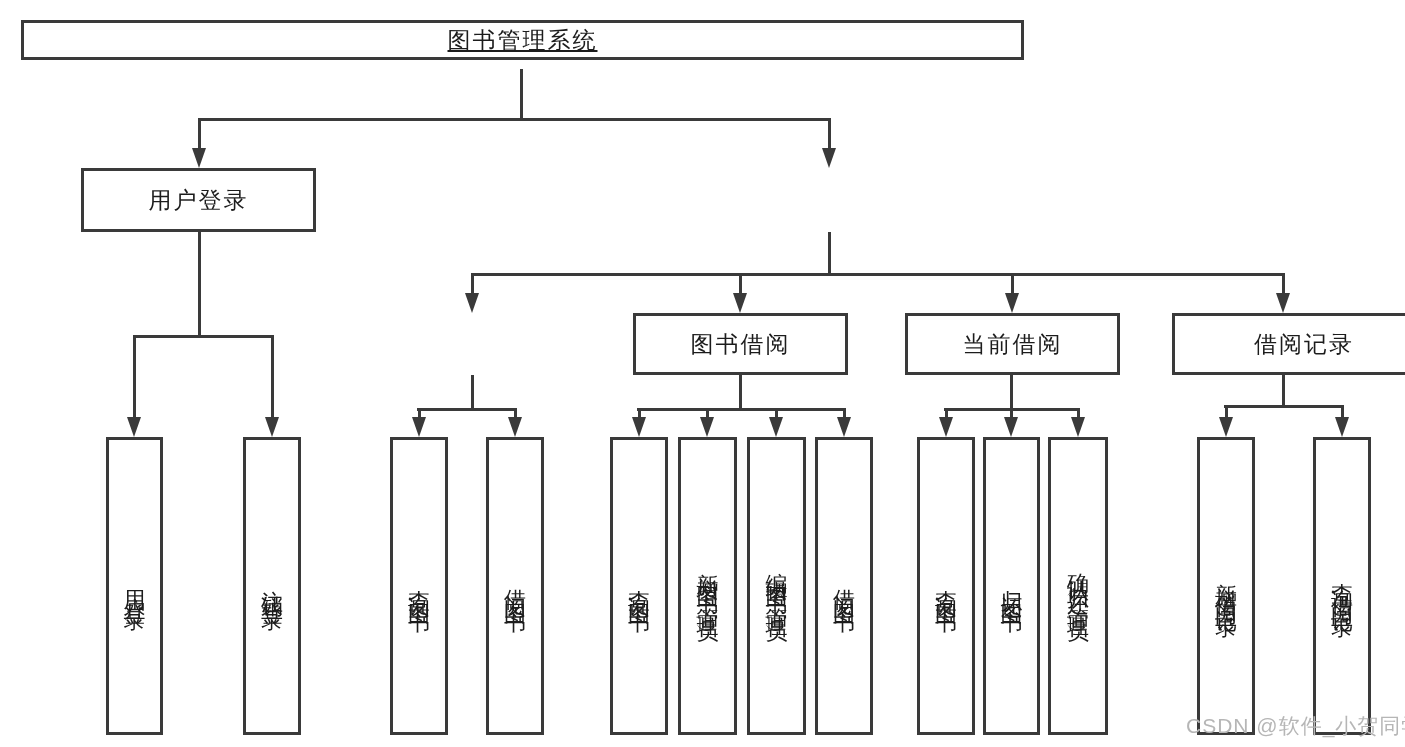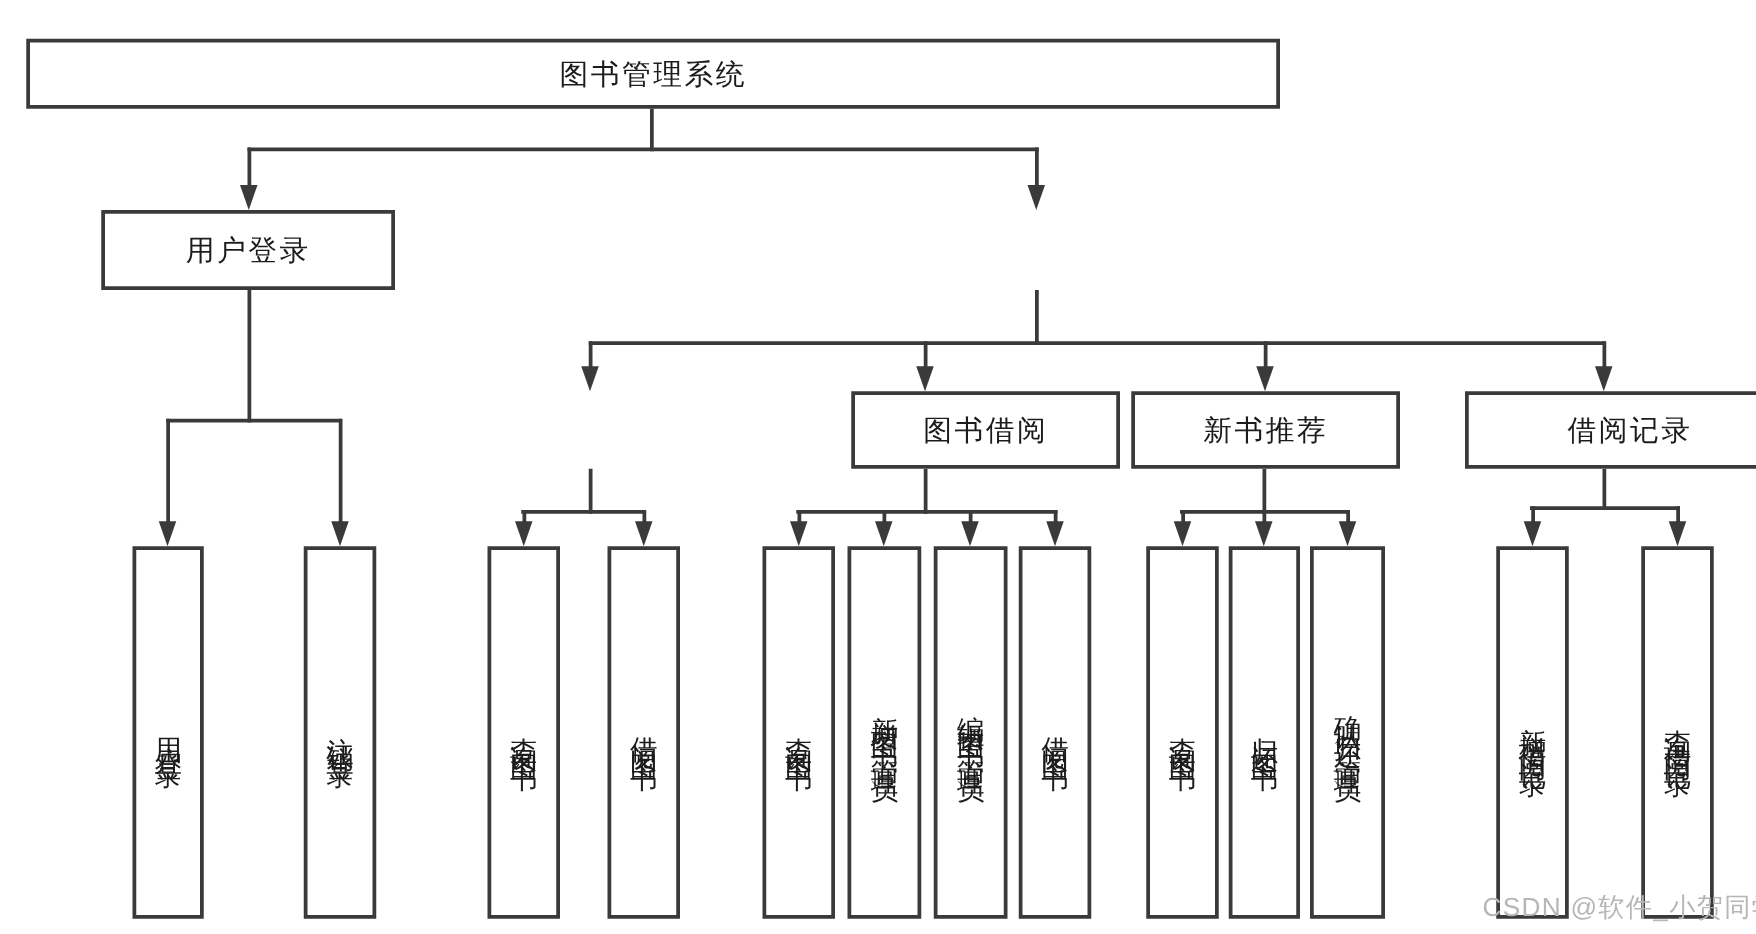--- a/index.html
+++ b/index.html
@@ -59,21 +59,21 @@
     color: #b6b6b6;
     z-index: 3;
     white-space: nowrap;
   }
 </style>
 </head>
 <body>
 
 <div class="canvas">
 
-  <div class="hbox" style="left:21px;top:31px;width:1003px;height:56px;">图书管理系统</div>
+  <div class="hbox" style="left:21px;top:20px;width:1003px;height:40px;text-decoration:underline;">图书管理系统</div>
 
   <div class="vl" style="left:520px;top:69px;height:52px;"></div>
   <div class="hl" style="left:198px;top:118px;width:633px;"></div>
   <div class="vl" style="left:198px;top:118px;height:34px;"></div>
   <div class="vl" style="left:828px;top:118px;height:34px;"></div>
   <div class="arr" style="left:192px;top:148px;"></div>
   <div class="arr" style="left:822px;top:148px;"></div>
 
   <div class="hbox" style="left:81px;top:168px;width:235px;height:64px;">用户登录</div>
 
@@ -88,22 +88,22 @@
   <div class="hl" style="left:471px;top:273px;width:813px;"></div>
   <div class="vl" style="left:471px;top:273px;height:24px;"></div>
   <div class="vl" style="left:739px;top:273px;height:24px;"></div>
   <div class="vl" style="left:1011px;top:273px;height:24px;"></div>
   <div class="vl" style="left:1282px;top:273px;height:24px;"></div>
   <div class="arr" style="left:465px;top:293px;"></div>
   <div class="arr" style="left:733px;top:293px;"></div>
   <div class="arr" style="left:1005px;top:293px;"></div>
   <div class="arr" style="left:1276px;top:293px;"></div>
 
-  <div class="hbox" style="left:633px;top:313px;width:215px;height:62px;margin-left:48px;">图书借阅</div>
-  <div class="hbox" style="left:905px;top:313px;width:215px;height:62px;">新书推荐</div>
+  <div class="hbox" style="left:633px;top:313px;width:215px;height:62px;">图书借阅</div>
+  <div class="hbox" style="left:905px;top:313px;width:215px;height:62px;">当前借阅</div>
   <div class="hbox" style="left:1172px;top:313px;width:264px;height:62px;">借阅记录</div>
 
   <div class="vl" style="left:471px;top:375px;height:36px;"></div>
   <div class="hl" style="left:417px;top:408px;width:99px;"></div>
   <div class="vl" style="left:418px;top:408px;height:12px;"></div>
   <div class="vl" style="left:514px;top:408px;height:12px;"></div>
   <div class="arr" style="left:412px;top:417px;"></div>
   <div class="arr" style="left:508px;top:417px;"></div>
 
   <div class="vl" style="left:739px;top:375px;height:36px;"></div>

